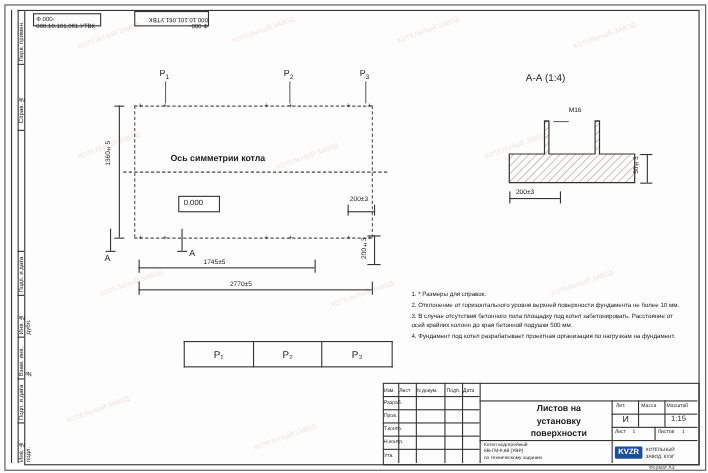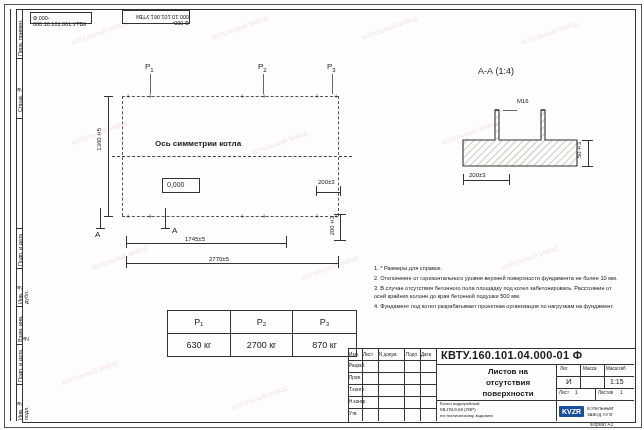--- a/index.html
+++ b/index.html
@@ -181,25 +181,20 @@
     <span class="vert dimtxt">50±3</span>
   </div>
 
   <table class="tbl" style="left:128px;top:310px;width:190px;margin-left:39px;">
     <tbody>
         <tr>
       <td style="width:63px;height:22px;font-size:9px;">P₁</td>
       <td style="width:63px;font-size:9px;">P₂</td>
       <td style="width:64px;font-size:9px;">P₃</td>
     </tr>
-    <tr>
-      <td style="height:22px;font-size:9px;">630 кг</td>
-      <td style="font-size:9px;">2700 кг</td>
-      <td style="font-size:9px;">870 кг</td>
-    </tr>
   </tbody>
     </table>
 
   <div class="notes" style="left:374px;top:264px;">
     <div style="margin-bottom:2px;">1. * Размеры для справок.</div>
     <div style="margin-bottom:2px;">2. Отклонение от горизонтального уровня верхней поверхности фундамента не более 10 мм.</div>
     <div style="margin-bottom:2px;">3. В случае отсутствия бетонного пола площадку под котел забетонировать. Расстояние от осей крайних колонн до края бетонной подушки 500 мм.</div>
     <div>4. Фундамент под котел разрабатывает проектная организация по нагрузкам на фундамент.</div>
   </div>
 
@@ -222,21 +217,20 @@
   <div class="abs" style="left:406px;top:352px;font-size:4.6px;">Подп.</div>
   <div class="abs" style="left:421px;top:352px;font-size:4.6px;">Дата</div>
 
   <div class="abs" style="left:349px;top:363px;font-size:4.6px;">Разраб.</div>
   <div class="abs" style="left:349px;top:375px;font-size:4.6px;">Пров.</div>
   <div class="abs" style="left:349px;top:387px;font-size:4.6px;">Т.контр.</div>
   <div class="abs" style="left:349px;top:399px;font-size:4.6px;">Н.контр.</div>
   <div class="abs" style="left:349px;top:411px;font-size:4.6px;">Утв.</div>
 
   <div class="stamp-line" style="left:436px;top:364px;width:198px;"></div>
-  <div class="abs" style="left:441px;top:349px;font-size:11px;font-weight:bold;letter-spacing:.3px;">КВТУ.160.101.04.000-01  Ф</div>
 
   <div class="stamp-vline" style="left:556px;top:364px;height:57px;"></div>
   <div class="stamp-vline" style="left:580px;top:364px;height:12px;"></div>
   <div class="stamp-vline" style="left:604px;top:364px;height:12px;"></div>
   <div class="stamp-line" style="left:556px;top:376px;width:78px;"></div>
   <div class="stamp-vline" style="left:580px;top:376px;height:12px;"></div>
   <div class="stamp-vline" style="left:604px;top:376px;height:12px;"></div>
   <div class="stamp-line" style="left:556px;top:388px;width:78px;"></div>
   <div class="stamp-line" style="left:556px;top:400px;width:78px;"></div>
   <div class="stamp-vline" style="left:595px;top:388px;height:12px;"></div>
@@ -245,21 +239,21 @@
   <div class="abs" style="left:583px;top:366px;font-size:4.6px;">Масса</div>
   <div class="abs" style="left:606px;top:366px;font-size:4.6px;">Масштаб</div>
   <div class="abs" style="left:566px;top:377px;font-size:8px;">И</div>
   <div class="abs" style="left:610px;top:378px;font-size:7px;">1:15</div>
   <div class="abs" style="left:559px;top:390px;font-size:4.6px;">Лист</div>
   <div class="abs" style="left:598px;top:390px;font-size:4.6px;">Листов</div>
   <div class="abs" style="left:575px;top:390px;font-size:4.6px;">1</div>
   <div class="abs" style="left:620px;top:390px;font-size:4.6px;">1</div>
 
   <div class="abs" style="left:466px;top:367px;font-size:8px;font-weight:bold;text-align:center;width:84px;">Листов на</div>
-  <div class="abs" style="left:466px;top:378px;font-size:8px;font-weight:bold;text-align:center;width:84px;">отсутствия</div>
+  <div class="abs" style="left:466px;top:378px;font-size:8px;font-weight:bold;text-align:center;width:84px;">установку</div>
   <div class="abs" style="left:466px;top:389px;font-size:8px;font-weight:bold;text-align:center;width:84px;">поверхности</div>
 
   <div class="stamp-line" style="left:436px;top:400px;width:120px;"></div>
   <div class="abs" style="left:440px;top:401px;font-size:4.4px;line-height:1.35;">
     <div>Котел водогрейный</div>
     <div>КВ-ГМ-9,68  (УВР)</div>
     <div>по техническому заданию</div>
   </div>
 
   <div class="abs" style="left:556px;top:402px;width:78px;height:19px;display:flex;align-items:center;gap:3px;padding-left:3px;">

